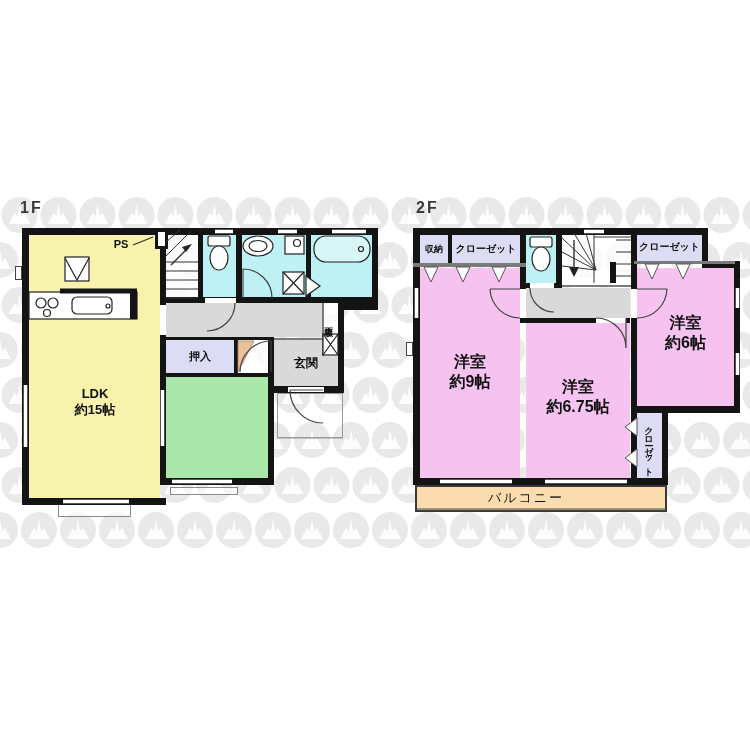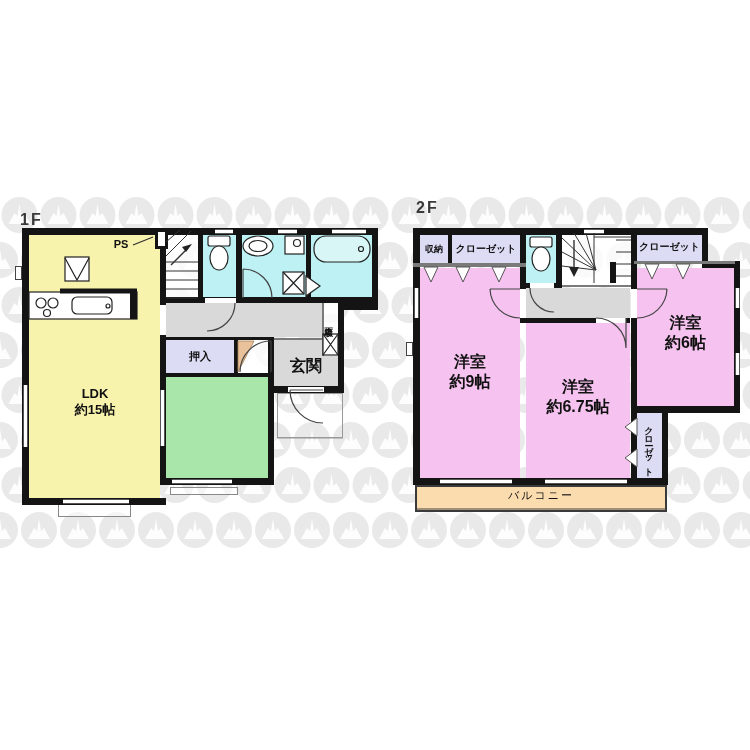--- a/index.html
+++ b/index.html
@@ -1011,43 +1011,43 @@
       <polygon points="456,267 470,267 463,282" fill="#fff"></polygon>
       <polygon points="492,267 506,267 499,282" fill="#fff"></polygon>
       <polygon points="645,264 659,264 652,279" fill="#fff"></polygon>
       <polygon points="676,264 690,264 683,279" fill="#fff"></polygon>
       <polygon points="637,418 625,427 637,436" fill="#fff"></polygon>
       <polygon points="637,449 625,458 637,467" fill="#fff"></polygon>
     </g>
     <path d="M417,509 H666" stroke="#444"></path>
   </svg>
 
-  <div id="floor1-label" class="lbl" style="left:20px;top:210px;text-align:right;">1F</div>
+  <div id="floor1-label" class="lbl" style="left:20px;top:198px;text-align:right;">1F</div>
   <div id="floor2-label" class="lbl" style="left:416px;top:198px;">2F</div>
 
   <div class="lbl" style="left:40px;top:386px;width:110px;font-size:13px;">
     <span class="room-name" style="display:block">LDK</span>
     <span class="room-name" style="display:block">約15帖</span>
   </div>
   <div class="lbl small-lbl" style="left:168px;top:350px;width:64px;font-size:11px;">押入</div>
-  <div class="lbl small-lbl" style="left:276px;top:356px;width:60px;font-size:16px;">玄関</div>
+  <div class="lbl small-lbl" style="left:276px;top:356px;width:60px;font-size:12px;">玄関</div>
   <div class="lbl small-lbl vert" style="left:324px;top:306px;height:30px;font-size:8.5px;">下駄箱</div>
   <div class="lbl small-lbl" style="left:108px;top:238px;width:26px;font-size:11px;">PS</div>
 
   <div class="lbl small-lbl" style="left:419px;top:244px;width:30px;font-size:9px;">収納</div>
   <div class="lbl small-lbl" style="left:451px;top:243px;width:70px;font-size:10px;">クローゼット</div>
   <div class="lbl small-lbl" style="left:635px;top:241px;width:69px;font-size:10px;">クローゼット</div>
   <div class="lbl" style="left:420px;top:352px;width:100px;font-size:16px;">
     <span class="room-name" style="display:block">洋室</span>
     <span class="room-name" style="display:block">約9帖</span>
   </div>
   <div class="lbl" style="left:526px;top:377px;width:104px;font-size:16px;">
     <span class="room-name" style="display:block">洋室</span>
     <span class="room-name" style="display:block">約6.75帖</span>
   </div>
   <div class="lbl" style="left:637px;top:313px;width:97px;font-size:16px;">
     <span class="room-name" style="display:block">洋室</span>
     <span class="room-name" style="display:block">約6帖</span>
   </div>
   <div class="lbl small-lbl vert" style="left:643px;top:416px;height:60px;font-size:9px;">クローゼット</div>
-  <div class="lbl small-lbl" style="left:465px;top:490px;width:152px;font-size:11px;font-weight:normal;letter-spacing:2px;font-family:Liberation Mono, monospace;">バルコニー</div>
+  <div class="lbl small-lbl" style="left:450px;top:490px;width:152px;font-size:13px;font-weight:normal;letter-spacing:2px;">バルコニー</div>
 
 </div>
 
 </body></html>

